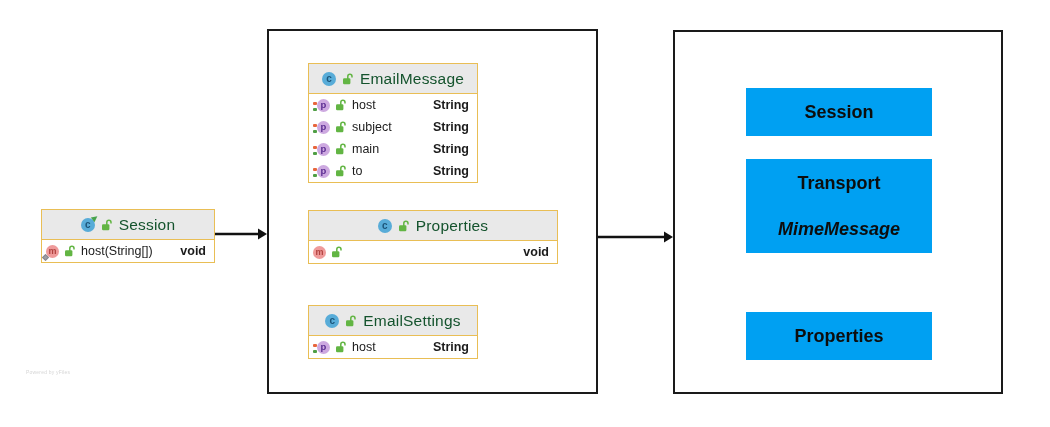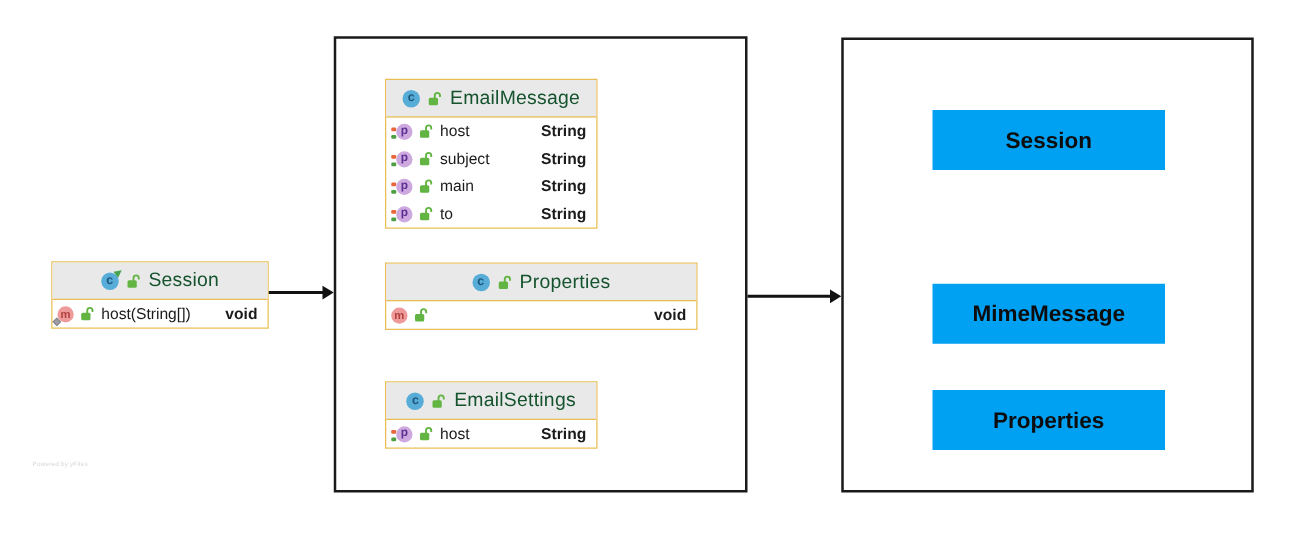--- a/index.html
+++ b/index.html
@@ -71,21 +71,21 @@
   .ic-prop .dot-top { left:0; top:3px; background:#e8663c; }
   .ic-prop .dot-bot { left:0; top:9px; background:#4f9e44; }
   .lock { width:12px; height:12px; flex:0 0 auto; }
 
   
   .lib-item {
     position:absolute; left:746px; width:186px; height:48px; background:#00a0f2;
     display:flex; align-items:center; justify-content:center;
     font-size:18px; font-weight:600; color:#0d0d0d;
   }
-  .lib-0 { top:88px; } .lib-1 { top:159px; } .lib-2 { top:227px; } .lib-3 { top:274px;margin-top:38px; }
+  .lib-0 { top:88px; } .lib-1 { top:159px; } .lib-2 { top:205px;font-style:italic; } .lib-3 { top:274px;margin-top:38px; }
 
   
   .arrow { position:absolute; }
   .arrow-1 { left:214px; top:226px; }
   .arrow-2 { left:597px; top:229px; }
 
   
   .watermark {
     position:absolute; left:26px; top:369px; font-size:5px; color:#d6d6d6; letter-spacing:.2px;
   }
@@ -252,18 +252,19 @@
     </div>
   </div>
 
   <svg class="arrow arrow-2" width="77" height="16">
     <line x1="1" y1="8" x2="68" y2="8" stroke="#111" stroke-width="2.4"></line>
     <polygon points="67,2.5 76,8 67,13.5" fill="#111"></polygon>
   </svg>
 
   <div class="container-box box-right"></div>
   <div class="lib-item lib-0">Session</div>
+  <div class="lib-item lib-1">Transport</div>
   <div class="lib-item lib-2">MimeMessage</div>
   <div class="lib-item lib-3">Properties</div>
 
   <div class="watermark">Powered by yFiles</div>
 
 </div>
 
 </body></html>

